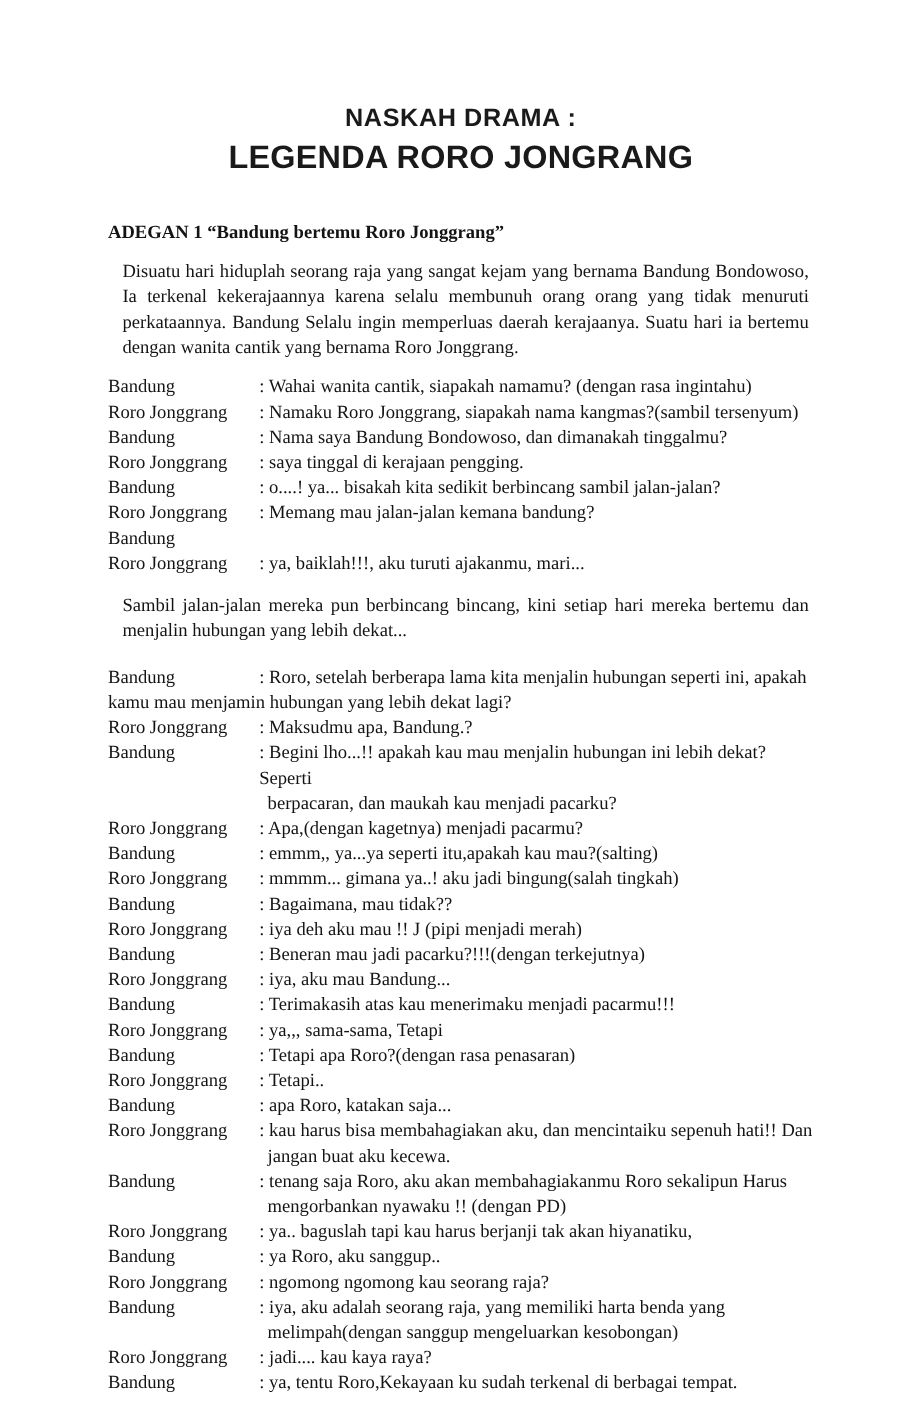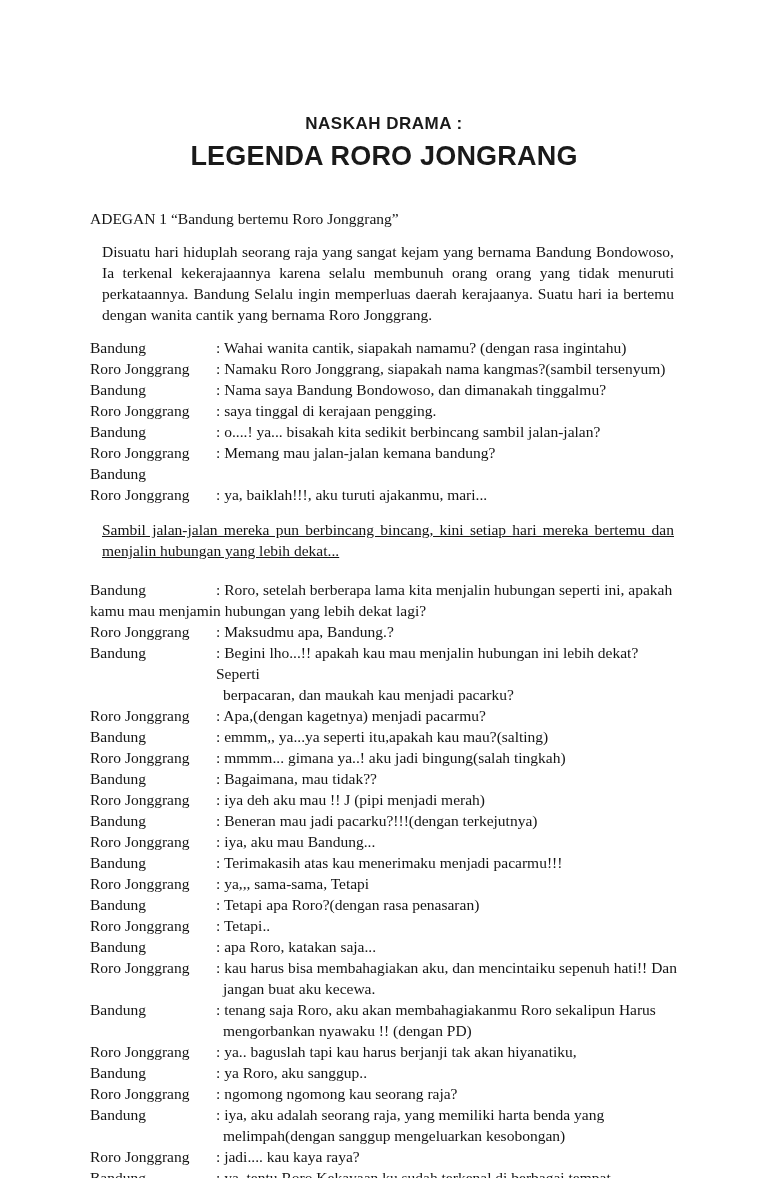--- a/index.html
+++ b/index.html
@@ -16,44 +16,43 @@
     overflow: hidden;
     box-sizing: border-box;
     padding-top: 88px;
   }
   .title-block {
     text-align: center;
     font-family: "Liberation Sans", sans-serif;
     color: #1a1a1a;
   }
   .kicker {
-    font-size: 17px;
+    font-size: 21px;
     font-weight: bold;
     letter-spacing: 0.5px;
     line-height: 22px;
-    margin-top: 25px;
   }
   .main-title {
     font-size: 27px;
     font-weight: bold;
     letter-spacing: 0.2px;
     line-height: 32px;
     margin-top: 5px;
   }
   .content {
     margin-top: 36px;
     padding-left: 90px;
     padding-right: 82px;
     font-family: "Liberation Serif", serif;
     font-size: 15.5px;
     line-height: 21px;
     color: #141414;
   }
   .scene-heading {
-    font-weight: normal;
+    font-weight: bold;
     margin-top: 12px;
   }
   .narration {
     text-align: justify;
     text-align-last: left;
     margin: 12px;
   }
   .drow {
     display: flex;
     align-items: flex-start;
@@ -64,21 +63,21 @@
   }
   .dtext {
     flex: 1 1 auto;
   }
   .dtext.cont-indent {
     padding-left: 7px;
   }
   .cont-full {
     
   }
-  .gap-sm { margin-top: 14px; text-decoration: underline; }
+  .gap-sm { margin-top: 14px; }
   .gap-md { margin-top: 18px; }
 </style>
 </head>
 <body>
 
 <div class="page">
   <div class="title-block">
     <div class="kicker">NASKAH DRAMA :</div>
     <div class="main-title">LEGENDA RORO JONGRANG</div>
   </div>

